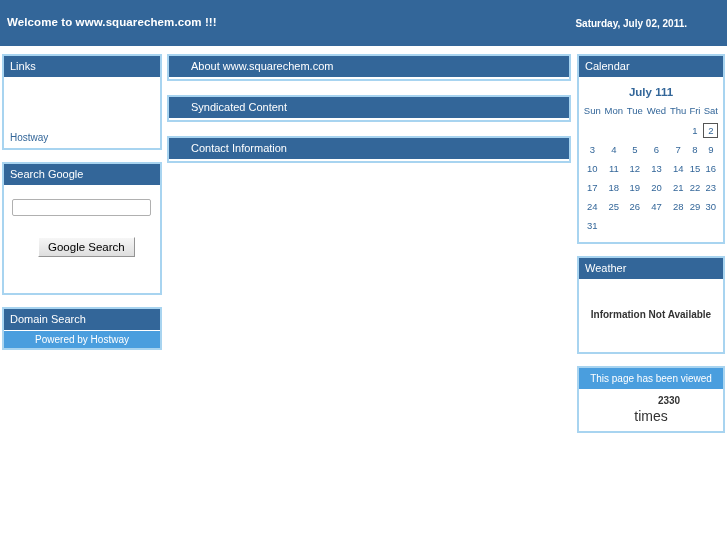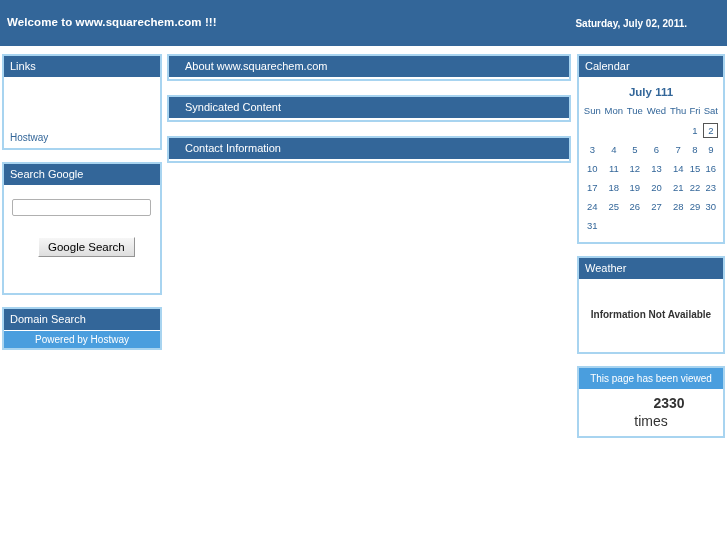--- a/index.html
+++ b/index.html
@@ -197,21 +197,21 @@
 
   
   .center-panel {
     border: 2px solid #a8d4f0;
     margin-bottom: 14px;
     background: #ffffff;
     box-sizing: border-box;
   }
   .center-panel .panel-header {
     border-bottom: 2px solid #ffffff;
-    padding: 4px 16px;
+    padding: 4px 22px;
   }
 
   
   #panel-calendar .panel-body {
     padding: 4px 2px 6px 2px;
   }
   #calendar-title {
     text-align: center;
     color: #336699;
     font-weight: bold;
@@ -272,21 +272,21 @@
     font-size: 10px;
     color: #333333;
   }
 
   
   #panel-counter .panel-body {
     padding: 4px 0 6px 0;
     text-align: center;
   }
   #counter-value {
-    font-size: 14px;
+    font-size: 10px;
     font-weight: bold;
     color: #333333;
     padding-bottom: 2px;
     margin-left: 36px;
   }
   #counter-label {
     font-size: 14px;
     color: #333333;
   }
 </style>
@@ -392,21 +392,21 @@
                 <td><span class="daylink">19</span></td>
                 <td><span class="daylink">20</span></td>
                 <td><span class="daylink">21</span></td>
                 <td><span class="daylink">22</span></td>
                 <td><span class="daylink">23</span></td>
               </tr>
               <tr>
                 <td><span class="daylink">24</span></td>
                 <td><span class="daylink">25</span></td>
                 <td><span class="daylink">26</span></td>
-                <td><span class="daylink">27</span></td>
+                <td><span class="daylink">47</span></td>
                 <td><span class="daylink">28</span></td>
                 <td><span class="daylink">29</span></td>
                 <td><span class="daylink">30</span></td>
               </tr>
               <tr>
                 <td><span class="daylink">31</span></td>
                 <td></td>
                 <td></td>
                 <td></td>
                 <td></td>

